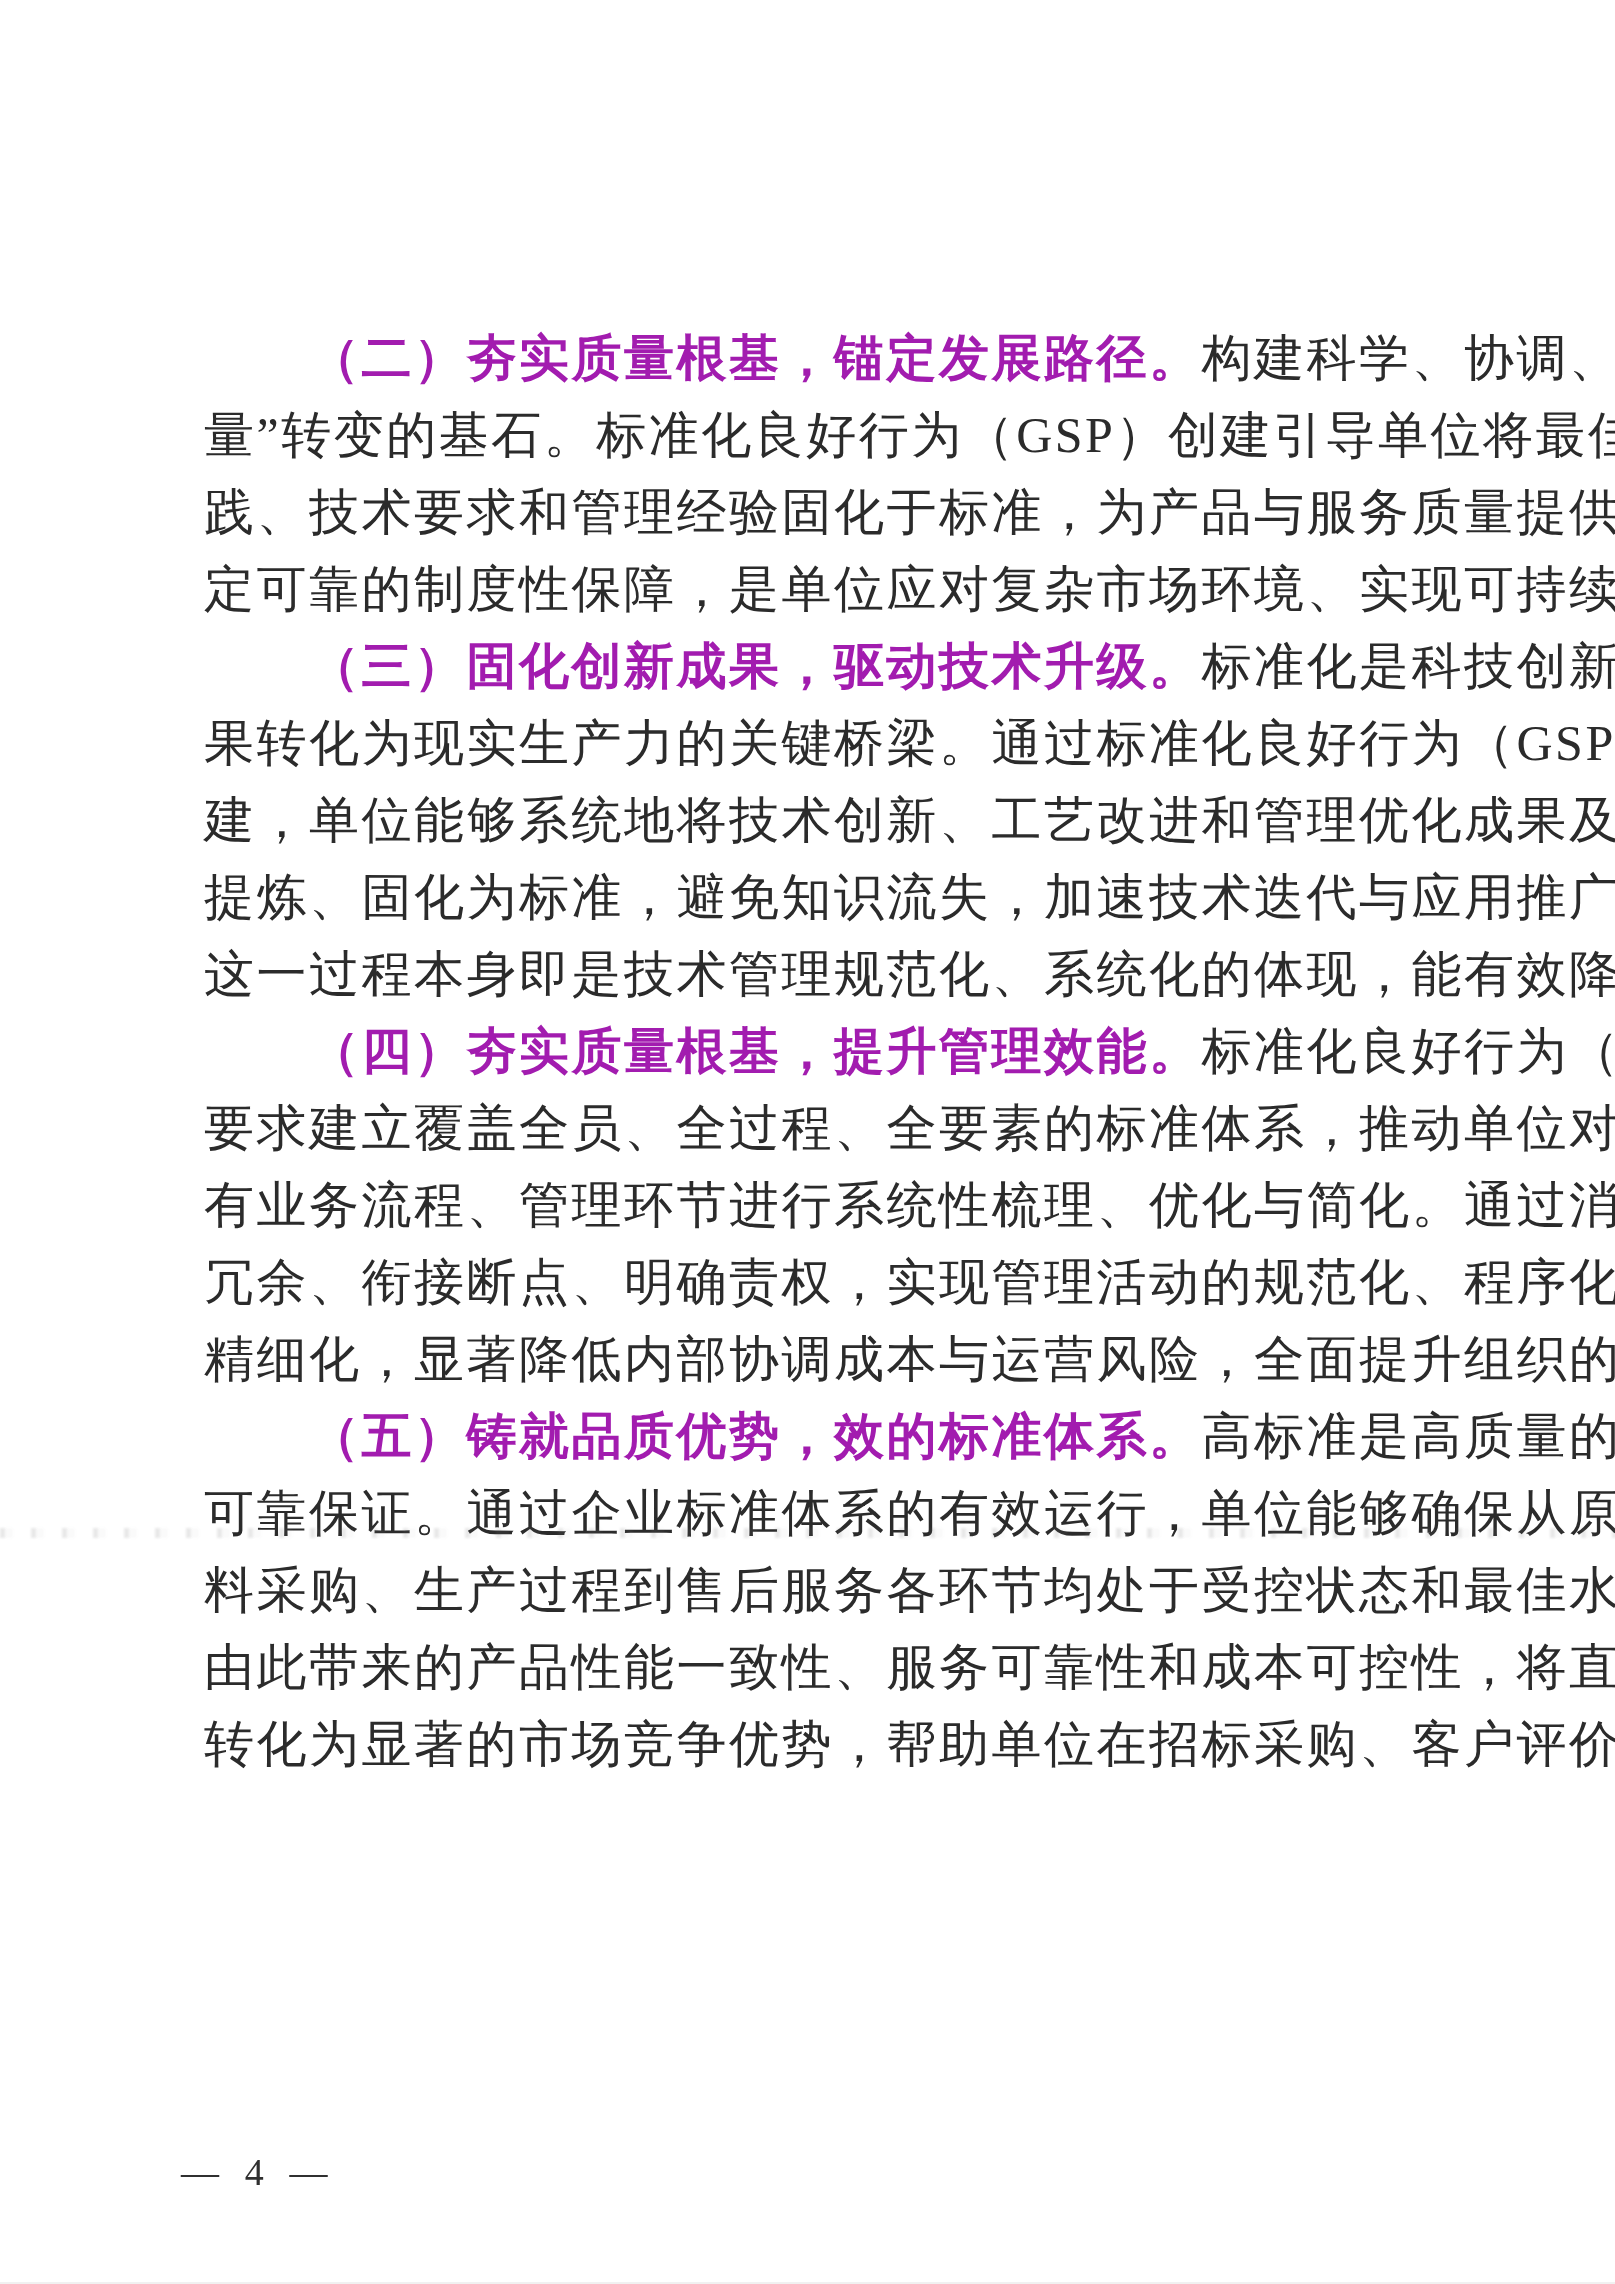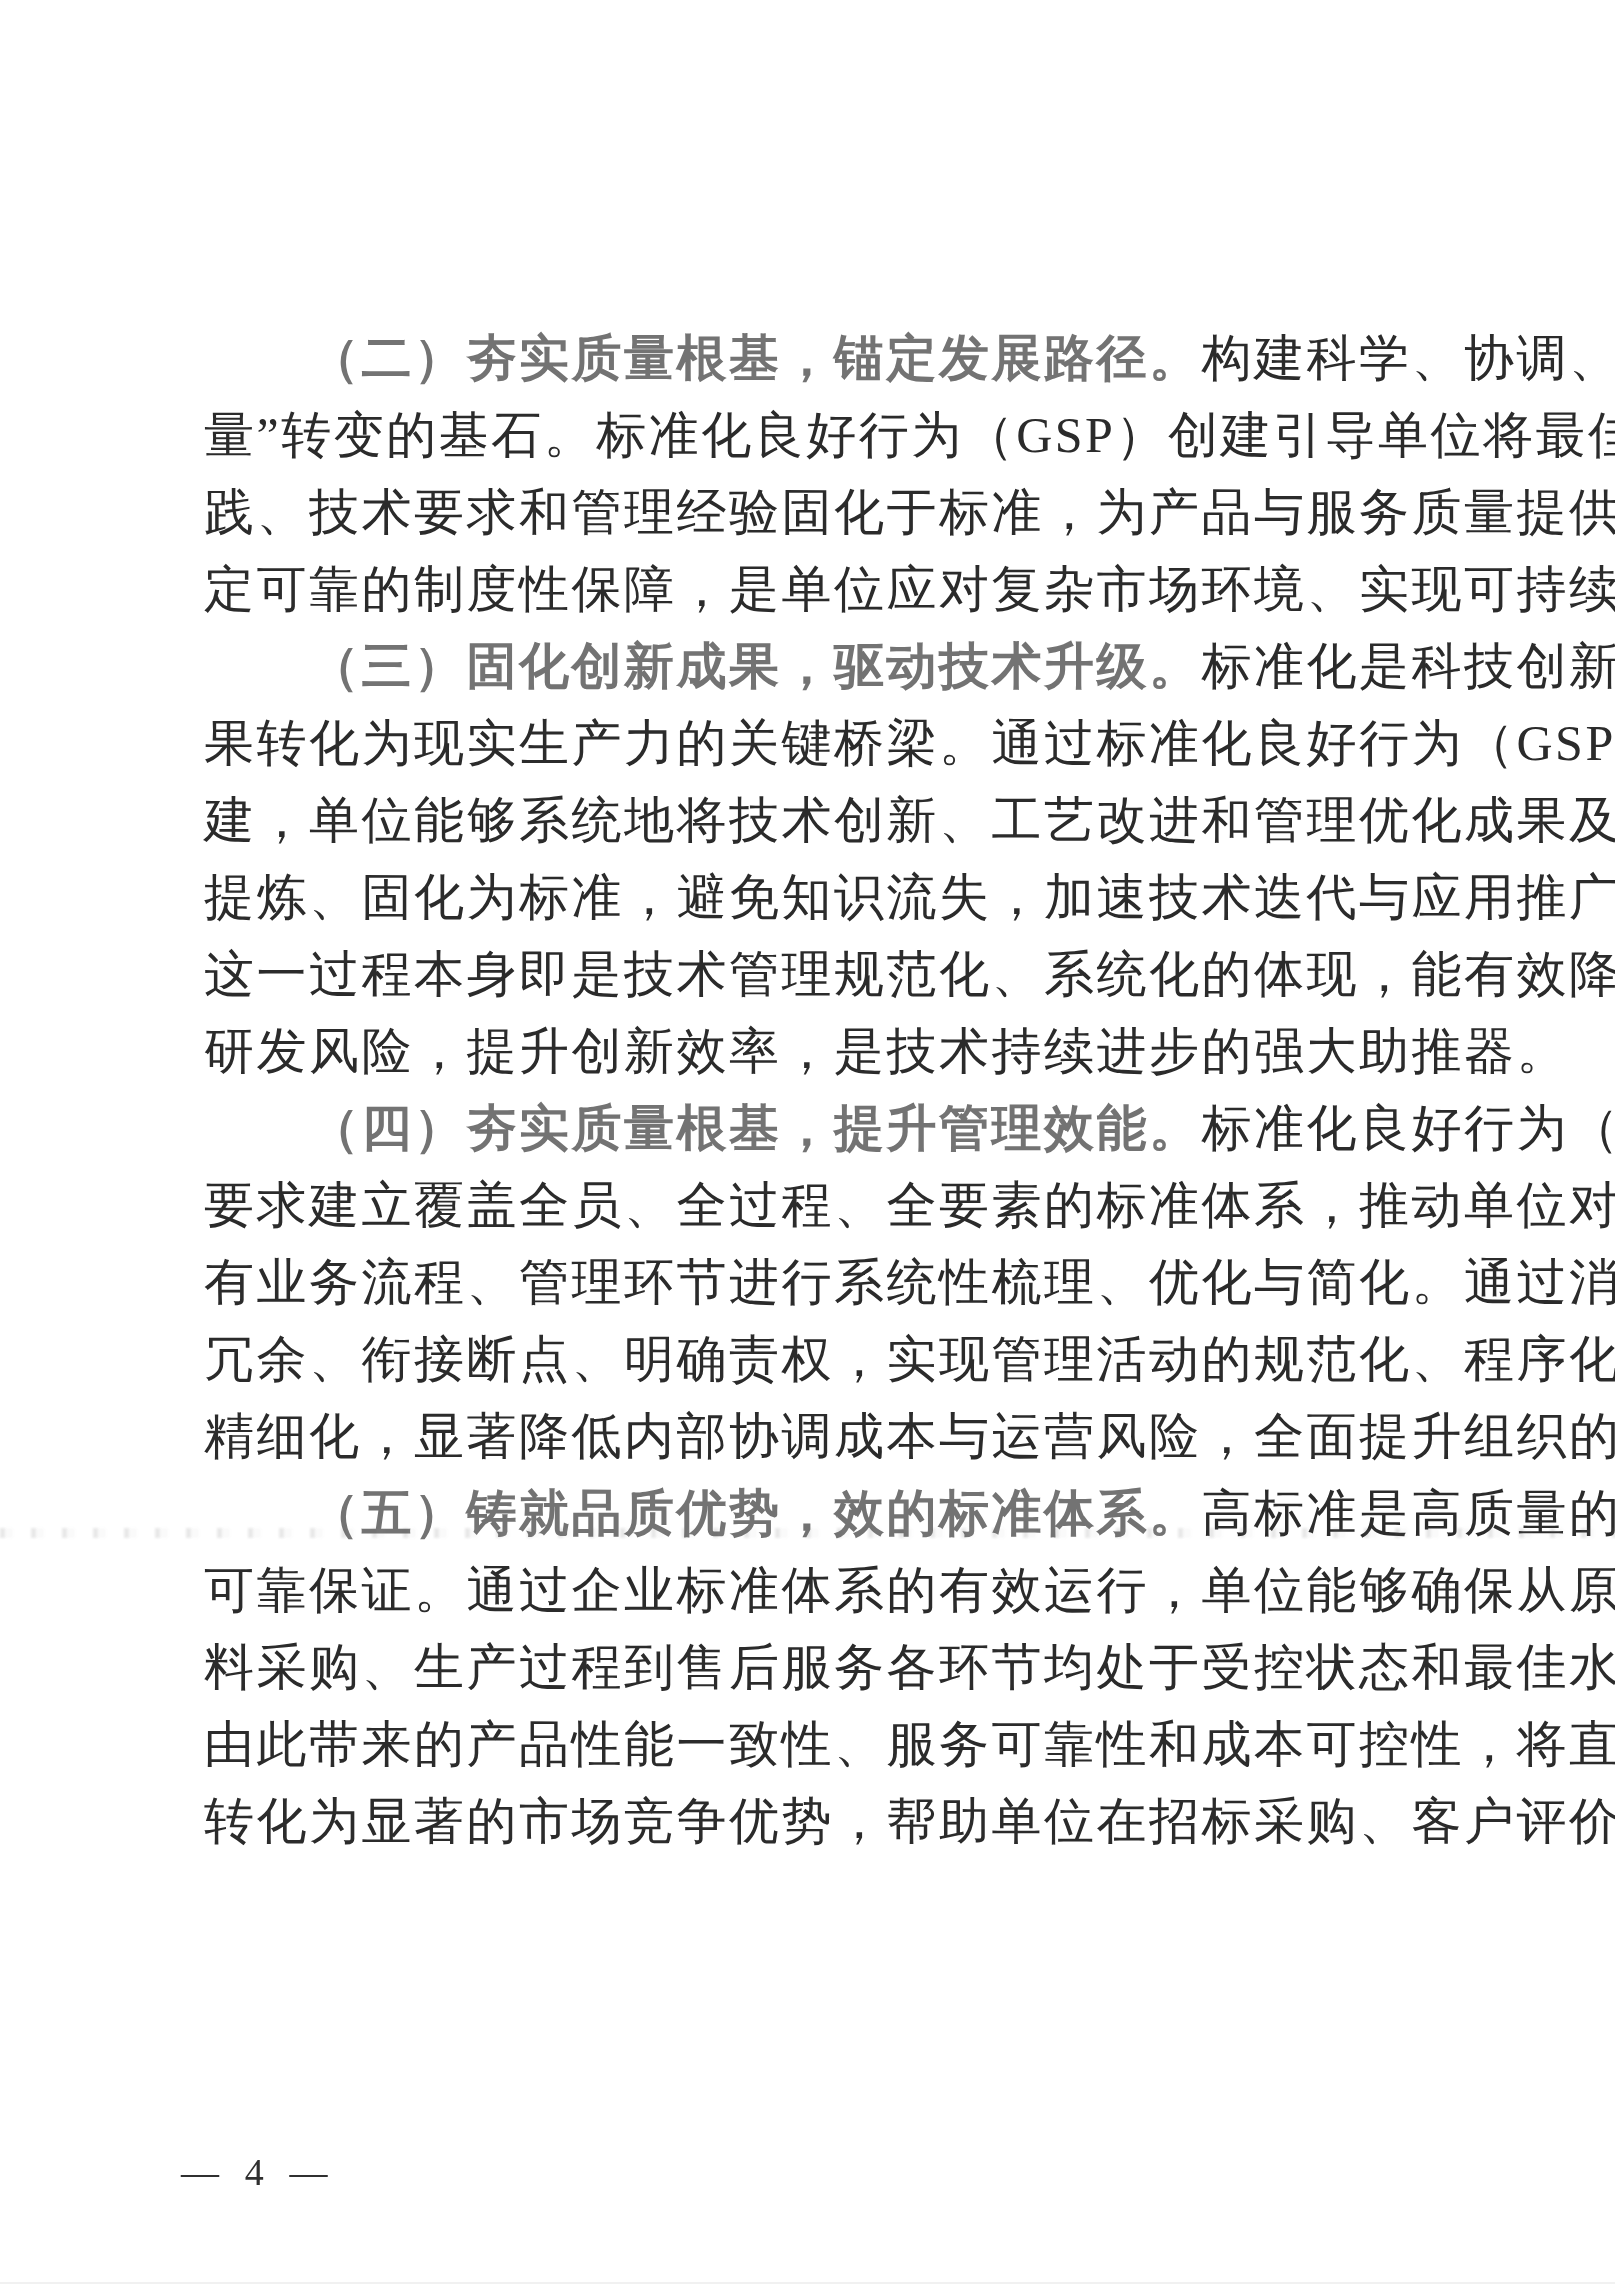--- a/index.html
+++ b/index.html
@@ -32,21 +32,21 @@
     font-size: 50px;
     letter-spacing: 2.5px;
     white-space: nowrap;
     color: #2b2b2b;
   }
   .line.indent {
     text-indent: 105px;
   }
   .head {
     font-weight: 700;
-    color: #737373;
+    color: #a21caf;
   }
   
   .artifact-band {
     position: absolute;
     left: 0;
     top: 1528px;
     width: 1616px;
     height: 10.2px;
     background: repeating-linear-gradient(
       90deg,
@@ -84,21 +84,20 @@
   <div class="text-block">
     <div class="line indent"><span class="head">（二）夯实质量根基，锚定发展路径。</span><span>构建科学、协调、高</span></div>
     <div class="line"><span>量”转变的基石。标准化良好行为（GSP）创建引导单位将最佳实</span></div>
     <div class="line"><span>践、技术要求和管理经验固化于标准，为产品与服务质量提供稳</span></div>
     <div class="line"><span>定可靠的制度性保障，是单位应对复杂市场环境、实现可持续和</span></div>
     <div class="line indent"><span class="head">（三）固化创新成果，驱动技术升级。</span><span>标准化是科技创新成</span></div>
     <div class="line"><span>果转化为现实生产力的关键桥梁。通过标准化良好行为（GSP）创</span></div>
     <div class="line"><span>建，单位能够系统地将技术创新、工艺改进和管理优化成果及时</span></div>
     <div class="line"><span>提炼、固化为标准，避免知识流失，加速技术迭代与应用推广。</span></div>
     <div class="line"><span>这一过程本身即是技术管理规范化、系统化的体现，能有效降低</span></div>
-    <div class="line"><span>研发风险，提升创新效率，是技术持续进步的强大助推器。</span></div>
     <div class="line indent"><span class="head">（四）夯实质量根基，提升管理效能。</span><span>标准化良好行为（GSP）</span></div>
     <div class="line"><span>要求建立覆盖全员、全过程、全要素的标准体系，推动单位对现</span></div>
     <div class="line"><span>有业务流程、管理环节进行系统性梳理、优化与简化。通过消除</span></div>
     <div class="line"><span>冗余、衔接断点、明确责权，实现管理活动的规范化、程序化和</span></div>
     <div class="line"><span>精细化，显著降低内部协调成本与运营风险，全面提升组织的管</span></div>
     <div class="line indent"><span class="head">（五）铸就品质优势，效的标准体系。</span><span>高标准是高质量的</span></div>
     <div class="line"><span>可靠保证。通过企业标准体系的有效运行，单位能够确保从原材</span></div>
     <div class="line"><span>料采购、生产过程到售后服务各环节均处于受控状态和最佳水平。</span></div>
     <div class="line"><span>由此带来的产品性能一致性、服务可靠性和成本可控性，将直接</span></div>
     <div class="line"><span>转化为显著的市场竞争优势，帮助单位在招标采购、客户评价及</span></div>

